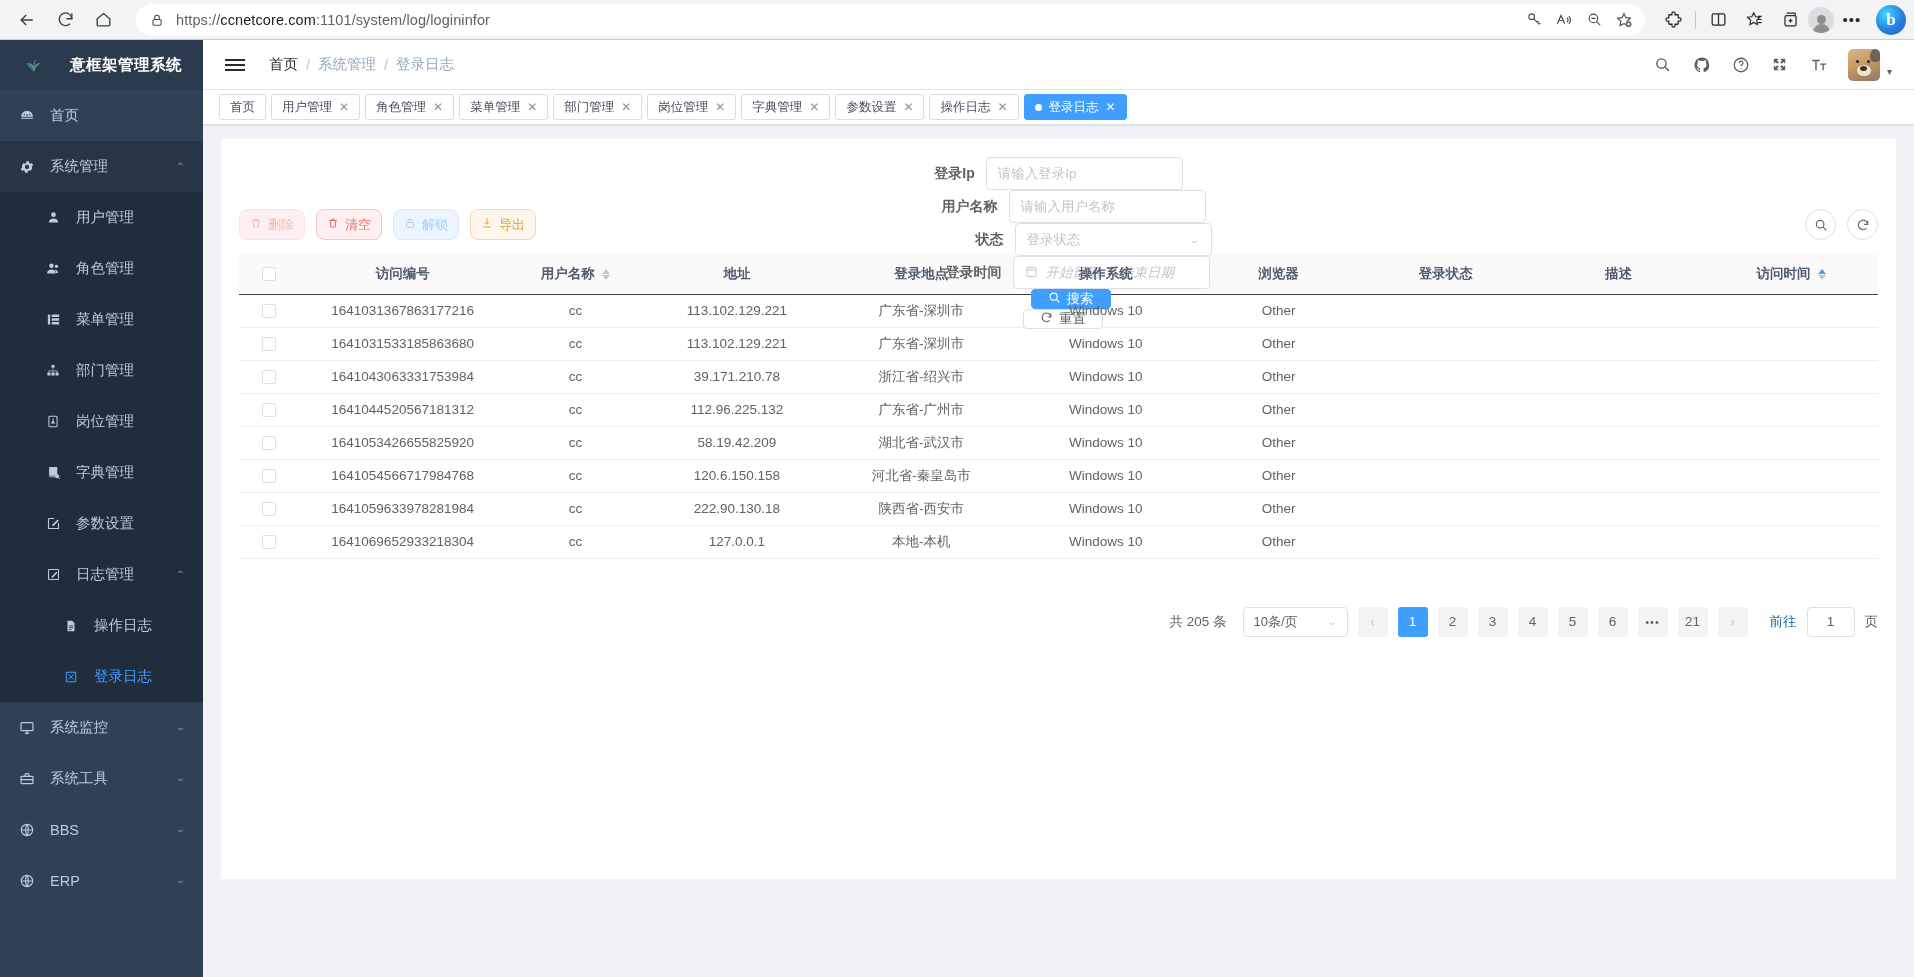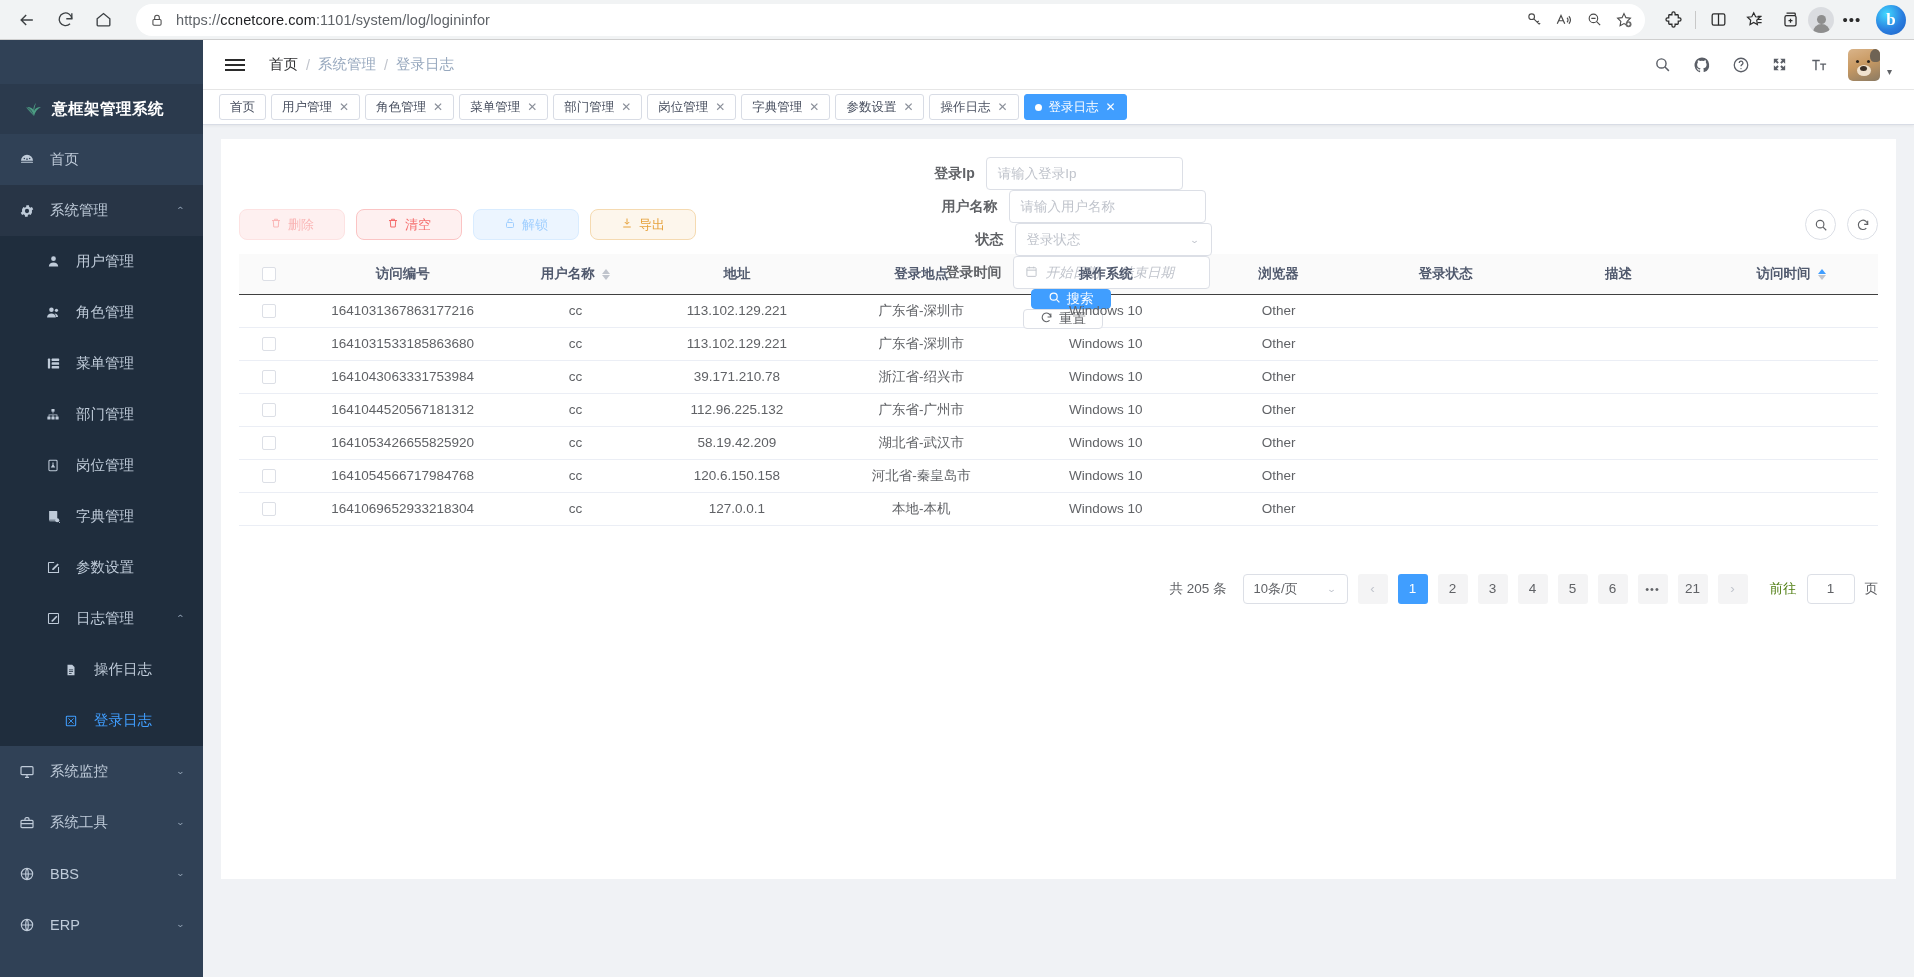--- a/index.html
+++ b/index.html
@@ -61,21 +61,21 @@
   
   #app { display: flex; height: 937px; }
 
   
   #sidebar {
     width: 203px; background: #304156; flex: 0 0 203px;
     overflow: hidden; color: #bfcbd9;
   }
   #logo-row {
     height: 50px; background: #2b3a4d; display: flex;
-    align-items: center; padding-left: 22px; gap: 6px; margin-top: 44px;
+    align-items: center; padding-left: 22px; gap: 24px;
   }
   #logo-text { color: #fff; font-size: 15.5px; font-weight: bold; letter-spacing: .5px; }
   .menu-item {
     height: 51px; display: flex; align-items: center;
     padding-left: 18px; font-size: 14.5px; color: #bfcbd9;
     position: relative; gap: 14px;
   }
   .menu-item.lvl1 { padding-left: 18px; }
   .menu-item.active-parent { background: #283546; }
   .menu-item .mi-icon {
@@ -165,21 +165,21 @@
     justify-content: center; gap: 6px; font-size: 13.5px; padding: 0 16px;
     border: 1px solid transparent; cursor: pointer; white-space: nowrap;
   }
   .btn-primary { background: #409eff; color: #fff; border-color: #409eff; }
   .btn-plain { background: #fff; color: #606266; border-color: #dcdfe6; }
   #btn-search { margin-left: 24px; }
   #btn-reset { margin-left: 9px; }
 
   
   #toolbar { display: flex; align-items: center; margin-top: 18px; gap: 11px; position: relative; }
-  .btn-sm { height: 31px; font-size: 13px; padding: 0 30px; border-radius: 8px; display: inline-flex; align-items: center; gap: 6px; border: 1px solid transparent; justify-content: center; }
+  .btn-sm { height: 31px; font-size: 13px; padding: 0 10px; border-radius: 8px; display: inline-flex; align-items: center; gap: 6px; border: 1px solid transparent; justify-content: center; }
   .btn-danger-dis { background: #fef0f0; color: #fab6b6; border-color: #fde2e2; }
   .btn-danger { background: #fef0f0; color: #f56c6c; border-color: #fbc4c4; }
   .btn-info-dis { background: #ecf5ff; color: #a0cfff; border-color: #d9ecff; }
   .btn-warning { background: #fdf6ec; color: #e6a23c; border-color: #f5dab1; }
   #toolbar-right { margin-left: auto; display: flex; gap: 11px; }
   .round-btn {
     width: 31px; height: 31px; border-radius: 50%; border: 1px solid #dcdfe6;
     background: #fff; display: flex; align-items: center; justify-content: center;
     color: #606266;
   }
@@ -214,21 +214,21 @@
     display: flex; align-items: center; justify-content: space-between;
     padding: 0 10px; font-size: 13px; color: #606266;
   }
   .pg {
     min-width: 30px; height: 30px; border-radius: 3px; background: #f4f4f5;
     color: #606266; font-size: 13.5px; display: flex; align-items: center;
     justify-content: center; padding: 0 5px;
   }
   .pg.arrow { background: #f4f4f5; color: #c0c4cc; }
   .pg.active { background: #409eff; color: #fff; }
-  #jump-label { font-size: 13.5px; color: #4d7c0f; margin-left: 12px; font-family: Liberation Serif, serif; }
+  #jump-label { font-size: 13.5px; color: #0369a1; margin-left: 12px; font-family: Liberation Serif, serif; }
   #jump-input {
     width: 48px; height: 30px; border: 1px solid #dcdfe6; border-radius: 4px;
     display: flex; align-items: center; justify-content: center; font-size: 13.5px; color: #606266;
   }
   #jump-suffix { font-size: 13.5px; color: #606266; }
 </style>
 </head>
 <body>
 
 <div id="browser-chrome">
@@ -828,20 +828,32 @@
                 <td>120.6.150.158</td>
                 <td>河北省-秦皇岛市</td>
                 <td>Windows 10</td>
                 <td>Other</td>
                 <td></td>
                 <td></td>
                 <td></td>
               </tr>
               <tr>
                 <td><span class="cb"></span></td>
+                <td>1641059633978281984</td>
+                <td>cc</td>
+                <td>222.90.130.18</td>
+                <td>陕西省-西安市</td>
+                <td>Windows 10</td>
+                <td>Other</td>
+                <td></td>
+                <td></td>
+                <td></td>
+              </tr>
+              <tr>
+                <td><span class="cb"></span></td>
                 <td>1641069652933218304</td>
                 <td>cc</td>
                 <td>127.0.0.1</td>
                 <td>本地-本机</td>
                 <td>Windows 10</td>
                 <td>Other</td>
                 <td></td>
                 <td></td>
                 <td></td>
               </tr>

